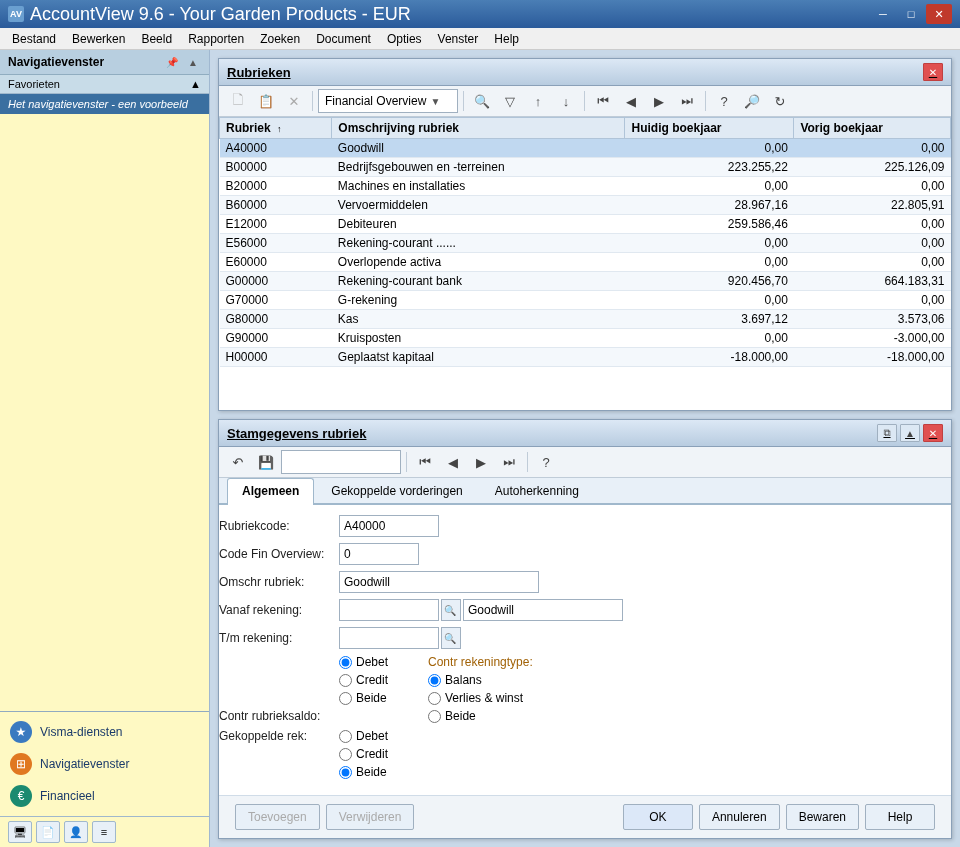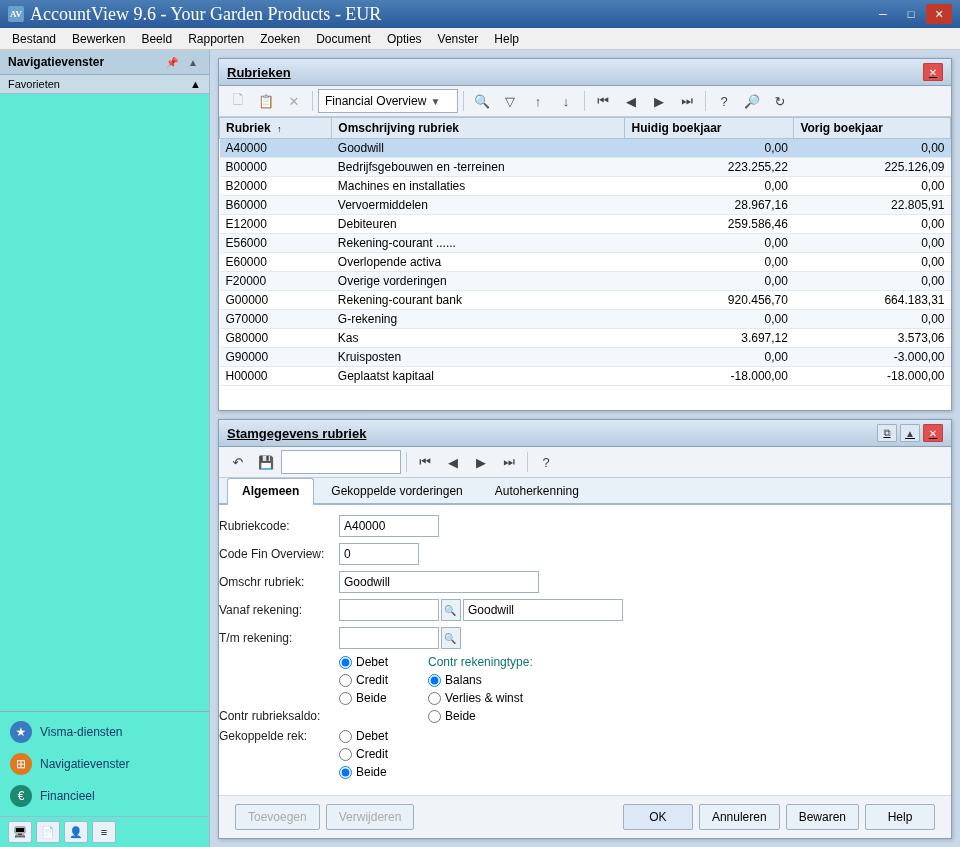--- a/index.html
+++ b/index.html
@@ -20,21 +20,20 @@
       display: flex;
       align-items: center;
       justify-content: space-between;
       padding: 0 8px;
       user-select: none;
     }
     .title-bar-left {
       display: flex;
       align-items: center;
       gap: 6px;
-      font-family: Liberation Serif, serif;
     }
     .title-bar-icon {
       width: 16px; height: 16px;
       background: #6a9fd0;
       border-radius: 2px;
       display: flex; align-items: center; justify-content: center;
       font-size: 9px; font-weight: bold; color: white;
     }
     .title-bar-title { font-size: 18px; }
     .title-bar-controls { display: flex; gap: 2px; }
@@ -65,21 +64,21 @@
 
     
     .main-layout {
       display: flex;
       height: calc(847px - 28px - 22px);
     }
 
     
     .sidebar {
       width: 210px;
-      background: #5eead4;
+      background: #fef9c3;
       border-right: 1px solid #a0b8d0;
       display: flex;
       flex-direction: column;
     }
     .sidebar-header {
       background: #b8cfe0;
       padding: 4px 8px;
       font-weight: bold;
       font-size: 12px;
       display: flex;
@@ -340,21 +339,21 @@
       align-items: center;
       gap: 4px;
       font-size: 12px;
     }
     .form-section {
       display: flex;
       gap: 40px;
     }
     .radio-section-label {
       font-size: 12px;
-      color: #0f766e;
+      color: #a16207;
       margin-bottom: 4px;
     }
 
     
     .bottom-buttons {
       display: flex;
       justify-content: flex-end;
       gap: 6px;
       padding: 8px 16px;
       border-top: 1px solid #d0dce8;
@@ -414,20 +413,21 @@
       <span>Navigatievenster</span>
       <div class="sidebar-header-icons">
         <div class="sidebar-icon-btn">📌</div>
         <div class="sidebar-icon-btn">▲</div>
       </div>
     </div>
     <div class="sidebar-favorites">
       <span>Favorieten</span>
       <span>▲</span>
     </div>
+    <div class="sidebar-nav-item">Het navigatievenster - een voorbeeld</div>
     <div class="sidebar-spacer"></div>
     <div class="sidebar-bottom">
       <div class="sidebar-bottom-item">
         <div class="sidebar-bottom-icon icon-blue">★</div>
         <span>Visma-diensten</span>
       </div>
       <div class="sidebar-bottom-item">
         <div class="sidebar-bottom-icon icon-orange">⊞</div>
         <span>Navigatievenster</span>
       </div>
@@ -522,26 +522,20 @@
   </tr>
               <tr>
     <td>E56000</td>
     <td>Rekening-courant ......</td>
     <td class="right">0,00</td>
     <td class="right">0,00</td>
   </tr>
               <tr>
     <td>E60000</td>
     <td>Overlopende activa</td>
-    <td class="right">0,00</td>
-    <td class="right">0,00</td>
-  </tr>
-              <tr>
-    <td>F20000</td>
-    <td>Overige vorderingen</td>
     <td class="right">0,00</td>
     <td class="right">0,00</td>
   </tr>
               <tr>
     <td>G00000</td>
     <td>Rekening-courant bank</td>
     <td class="right">920.456,70</td>
     <td class="right">664.183,31</td>
   </tr>
               <tr>

